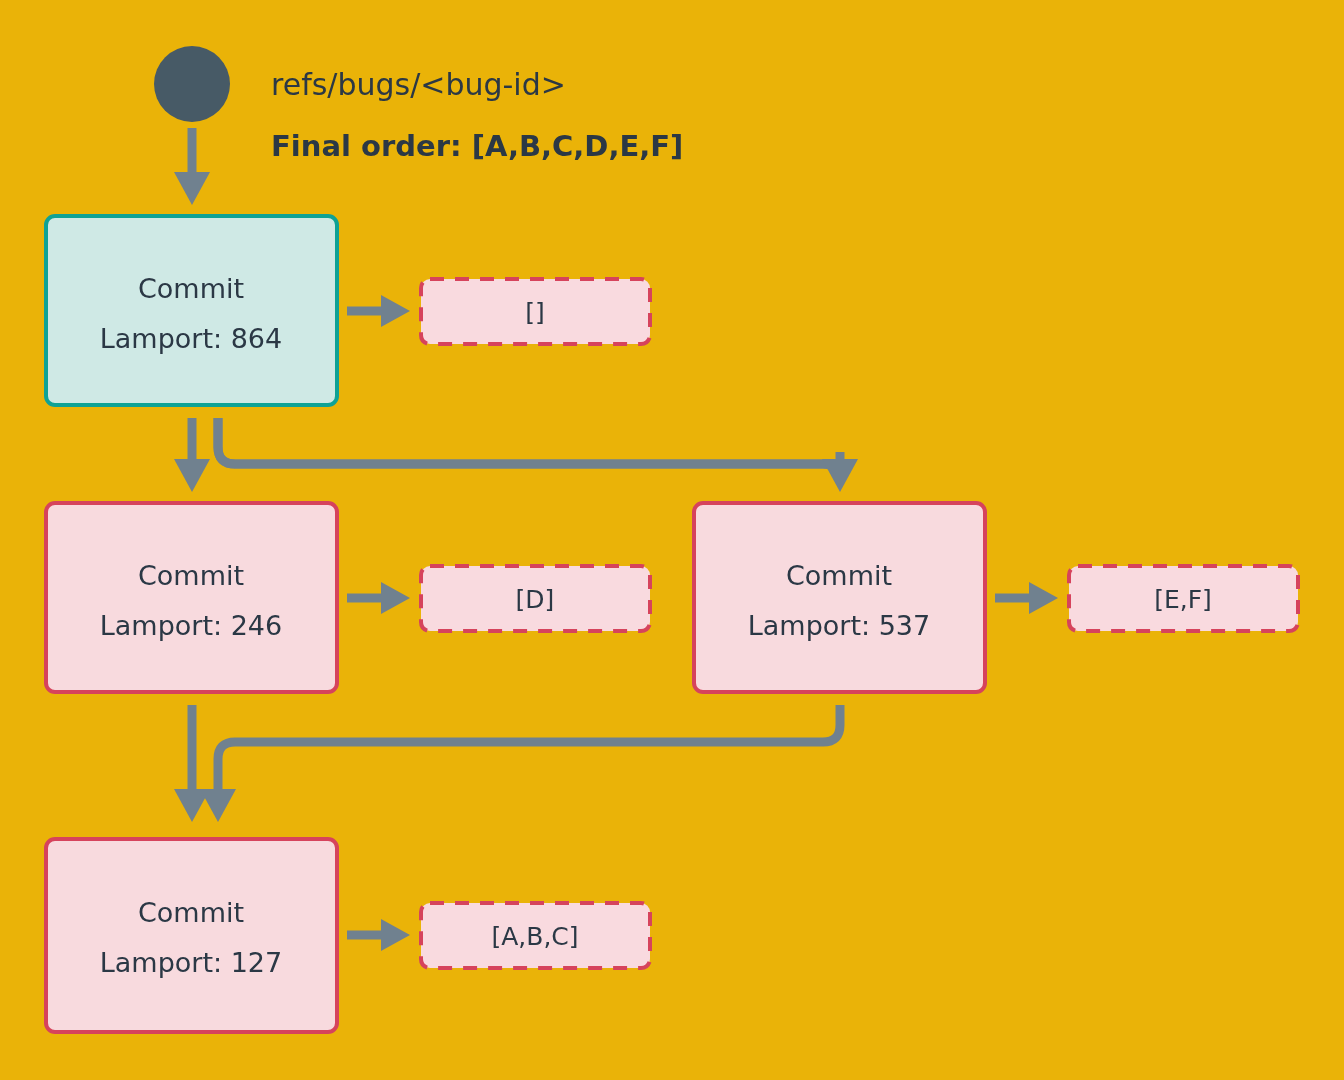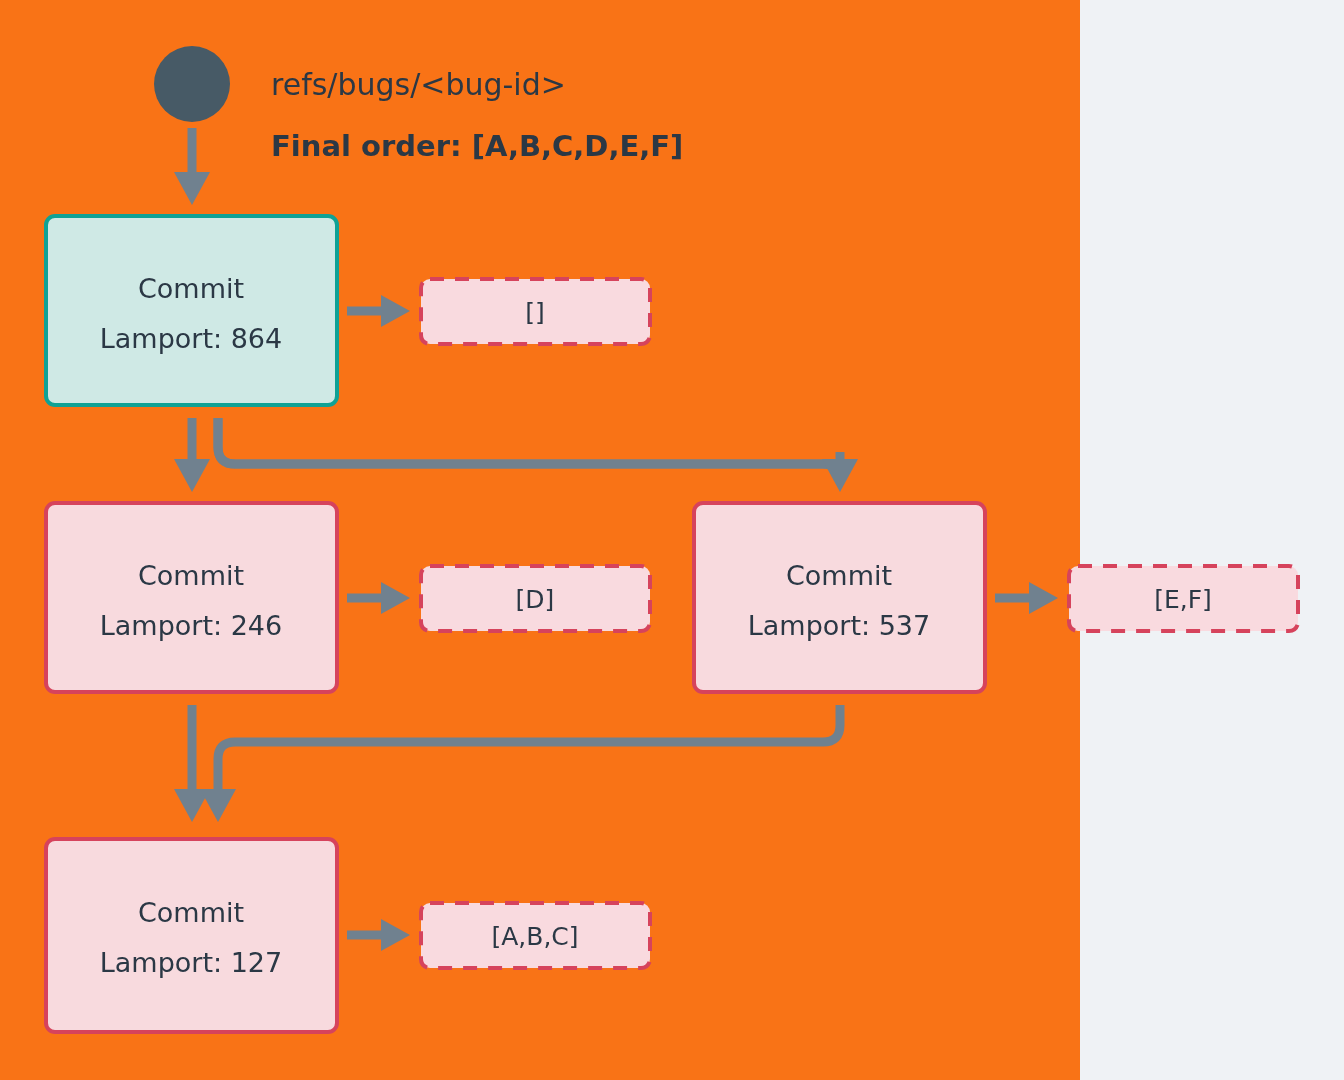--- a/index.html
+++ b/index.html
@@ -8,23 +8,23 @@
     background: #eff2f5;
   }
   body {
     width: 1344px;
     height: 1080px;
     overflow: hidden;
     font-family: "DejaVu Sans", "Liberation Sans", sans-serif;
   }
   #diagram-root {
     position: relative;
-    width: 1080px;
+    width: 1344px;
     height: 1080px;
-    background: #f97316;
+    background: #eab308;
   }
   svg.canvas {
     position: absolute;
     inset: 0;
     width: 1344px;
     height: 1080px;
     display: block;
   }
   .node-label {
     font-family: "DejaVu Sans", "Liberation Sans", sans-serif;

